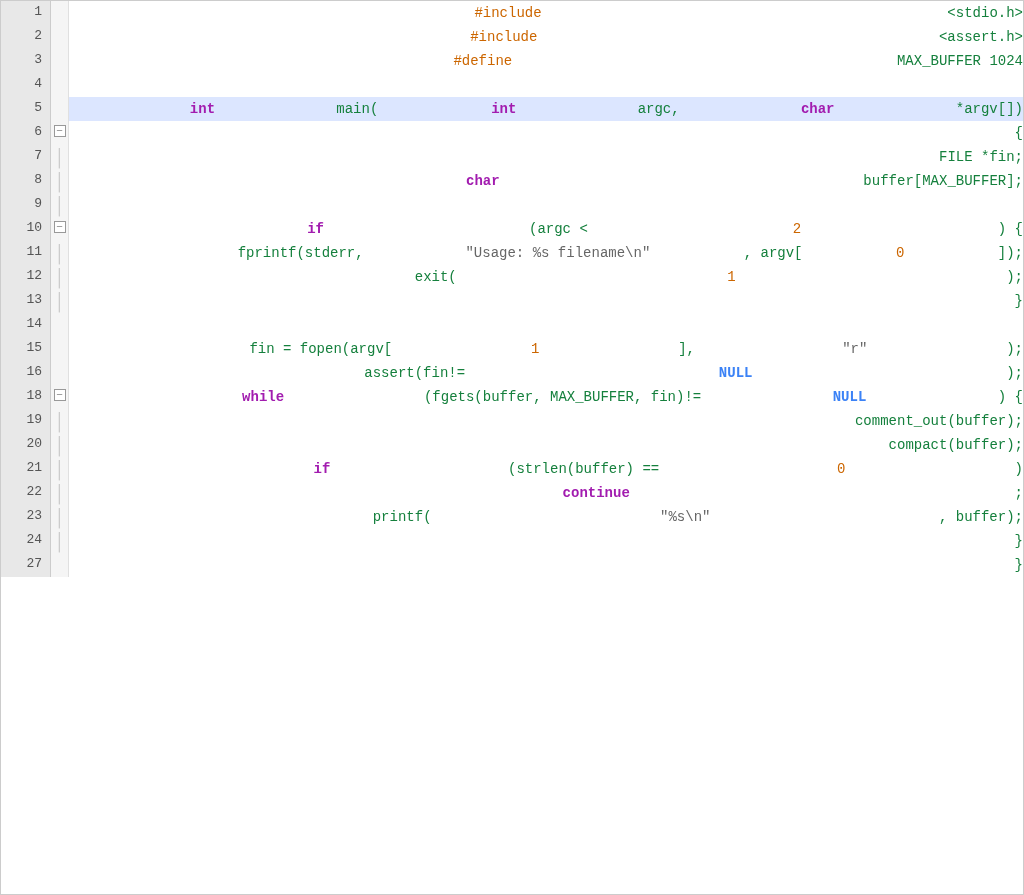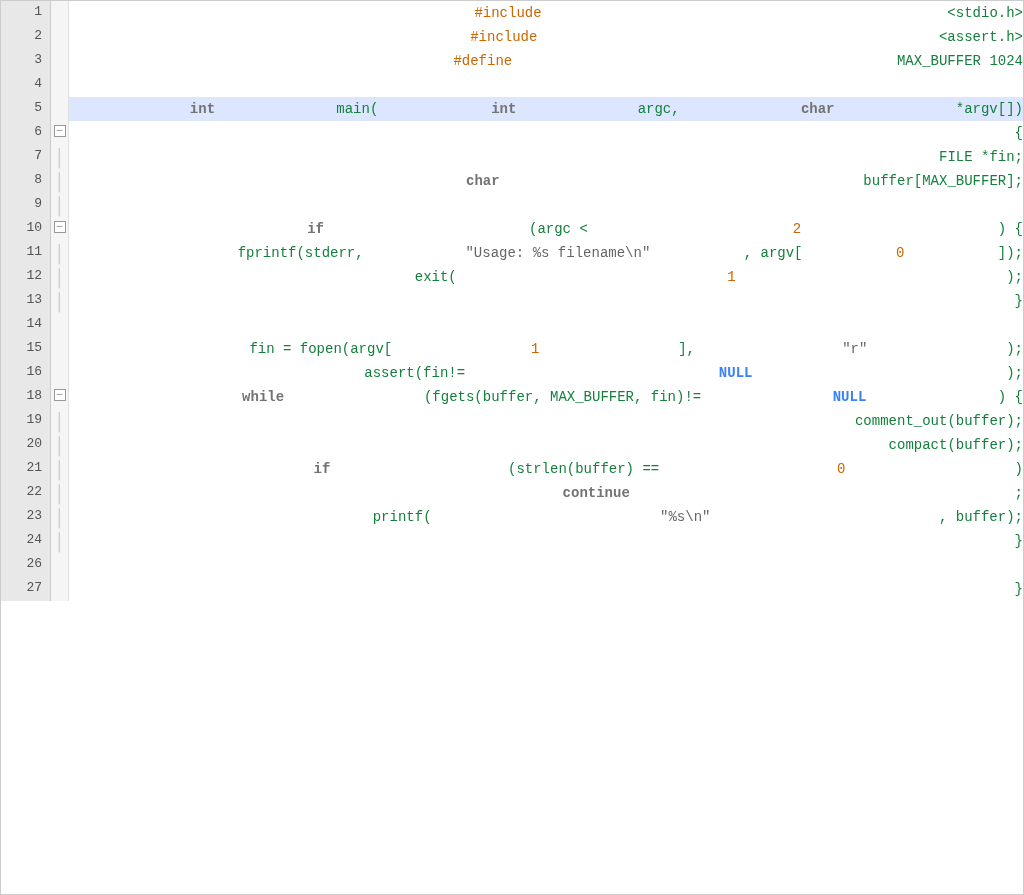--- a/index.html
+++ b/index.html
@@ -68,21 +68,21 @@
     .code-content {
       flex: 1;
       padding: 3px 0 3px 8px;
       white-space: pre;
       display: flex;
       align-items: center;
       justify-content: space-between;
     }
 
     
-    .kw-blue   { color: #737373; font-weight: bold; }  
+    .kw-blue   { color: #a21caf; font-weight: bold; }  
     .kw-orange { color: #cc6600; }                      
     .kw-purple { color: #3b82f6; font-weight: bold; }   
     .str       { color: #666666; }                      
     .num       { color: #cc6600; }                      
     .normal    { color: #15803d; }
   </style>
 </head>
 <body>
 
 <div class="editor">
@@ -226,23 +226,18 @@
         <div class="code-content"><span>        </span><span class="normal">printf(</span><span class="str">"%s\n"</span><span class="normal">, buffer);</span></div>
       </div>
       <div class="code-line">
         <div class="line-number">24</div>
         <div class="fold-gutter">
           <span style="color:#ccc;font-size:18px;line-height:1">│</span>
         </div>
         <div class="code-content"><span>    </span><span class="normal">}</span></div>
       </div>
       <div class="code-line">
-        <div class="line-number">26</div>
-        <div class="fold-gutter"></div>
-        <div class="code-content"><span></span></div>
-      </div>
-      <div class="code-line">
         <div class="line-number">27</div>
         <div class="fold-gutter"></div>
         <div class="code-content"><span></span><span class="normal">}</span></div>
       </div>
     </div>
 </div>
 
 </body></html>

